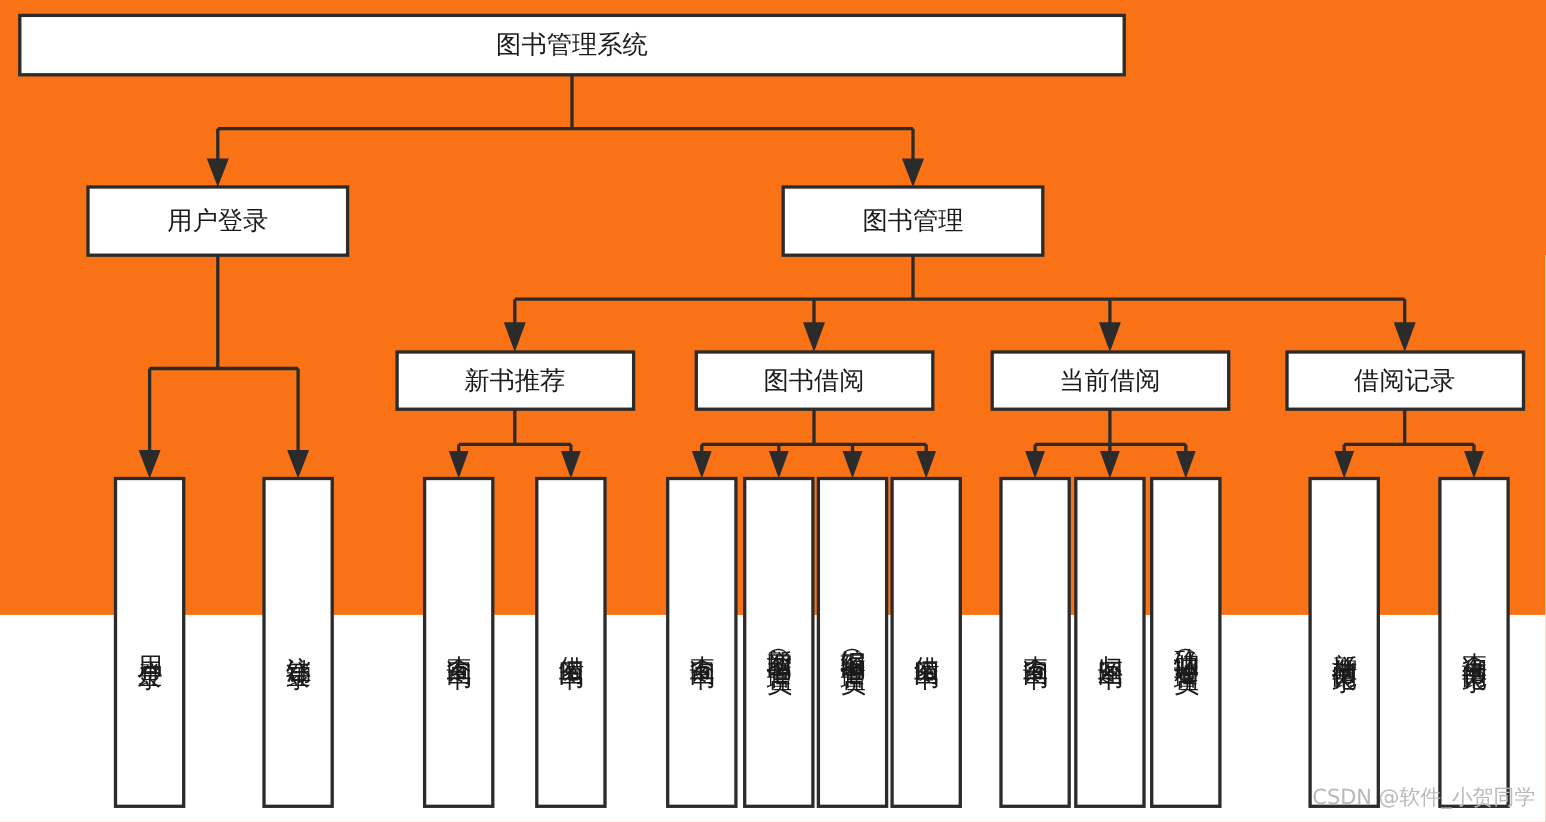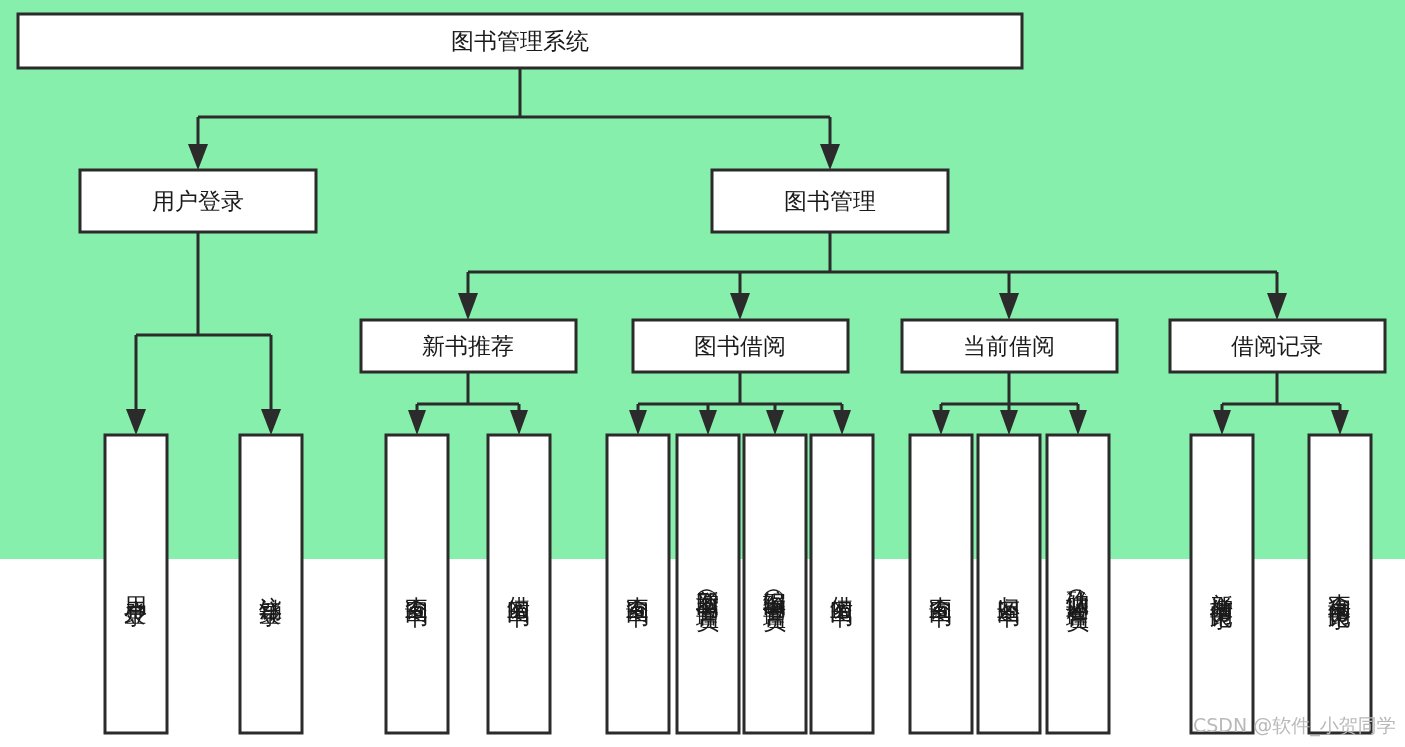--- a/index.html
+++ b/index.html
@@ -10,21 +10,21 @@
   body {
     width: 1405px;
     height: 747px;
     font-family: "DejaVu Sans", "Liberation Sans", sans-serif;
     overflow: hidden;
   }
   #diagram-root {
     position: relative;
     width: 1405px;
     height: 559px;
-    background: #86efac;
+    background: #f97316;
   }
   svg.diagram-svg {
     position: absolute;
     top: 0;
     left: 0;
     width: 1405px;
     height: 747px;
     display: block;
   }
   .node-rect {

